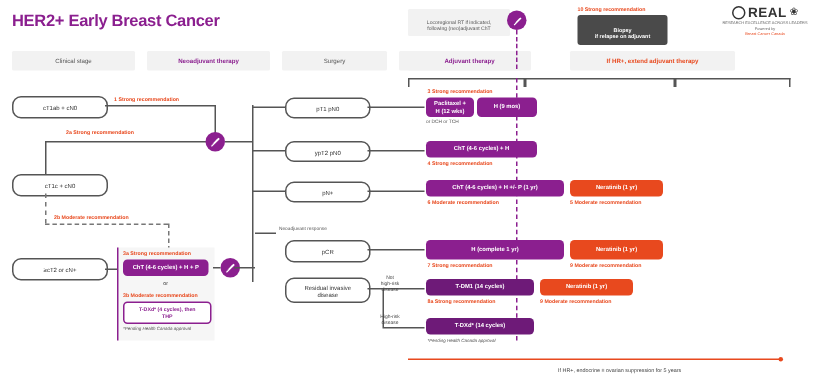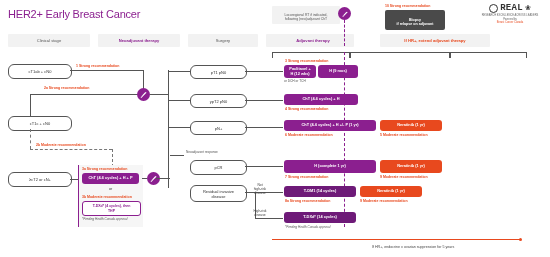--- a/index.html
+++ b/index.html
@@ -5,21 +5,21 @@
   html,body{margin:0;padding:0;background:#ffffff;}
   body{
     width:550px;height:257px;position:relative;overflow:hidden;
     font-family:"Liberation Sans","DejaVu Sans",sans-serif;
     color:#333;
   }
   .abs{position:absolute;}
 
   
   #page-title{
-    left:8px;top:8px;font-size:11px;font-weight:normal;color:#8B1F8F;
+    left:8px;top:8px;font-size:11px;font-weight:bold;color:#8B1F8F;
     letter-spacing:-0.2px;white-space:nowrap;
   }
   .stage-tab{
     height:13px;background:#f2f2f2;display:flex;align-items:center;
     justify-content:center;font-size:4.1px;color:#555;white-space:nowrap;
     border-radius:1px;
   }
   .stage-tab.accent-purple{color:#8B1F8F;font-weight:bold;}
   .stage-tab.accent-orange{color:#E8491E;font-weight:bold;}
 
@@ -38,21 +38,21 @@
   .rec-moderate{color:#E8491E;}
   .dark-box{
     background:#4a4a4a;color:#fff;border-radius:2px;font-size:3.6px;
     text-align:center;padding:3px 4px;line-height:1.3;white-space:pre-line;
     font-weight:bold;
   }
 
   
   #logo-wrap{right:4px;top:3px;text-align:center;width:72px;}
   .logo-row{display:flex;align-items:center;justify-content:center;gap:2px;}
-  .logo-word{font-family:Liberation Mono, monospace;
+  .logo-word{font-family:Liberation Sans, sans-serif;
     font-size:9px;font-weight:bold;color:#333;letter-spacing:0.3px;}
   .logo-leaf{font-size:7px;color:#333;}
   .logo-ring{width:7px;height:7px;border:0.8px solid #333;border-radius:50%;}
   .logo-sub{font-size:2.6px;color:#666;line-height:1.25;margin-top:1px;}
   .logo-sub2{font-size:2.6px;color:#E8491E;line-height:1.25;}
 
   
   .node{
     border:0.8px solid #555;border-radius:6px;background:#fff;
     display:flex;align-items:center;justify-content:center;

